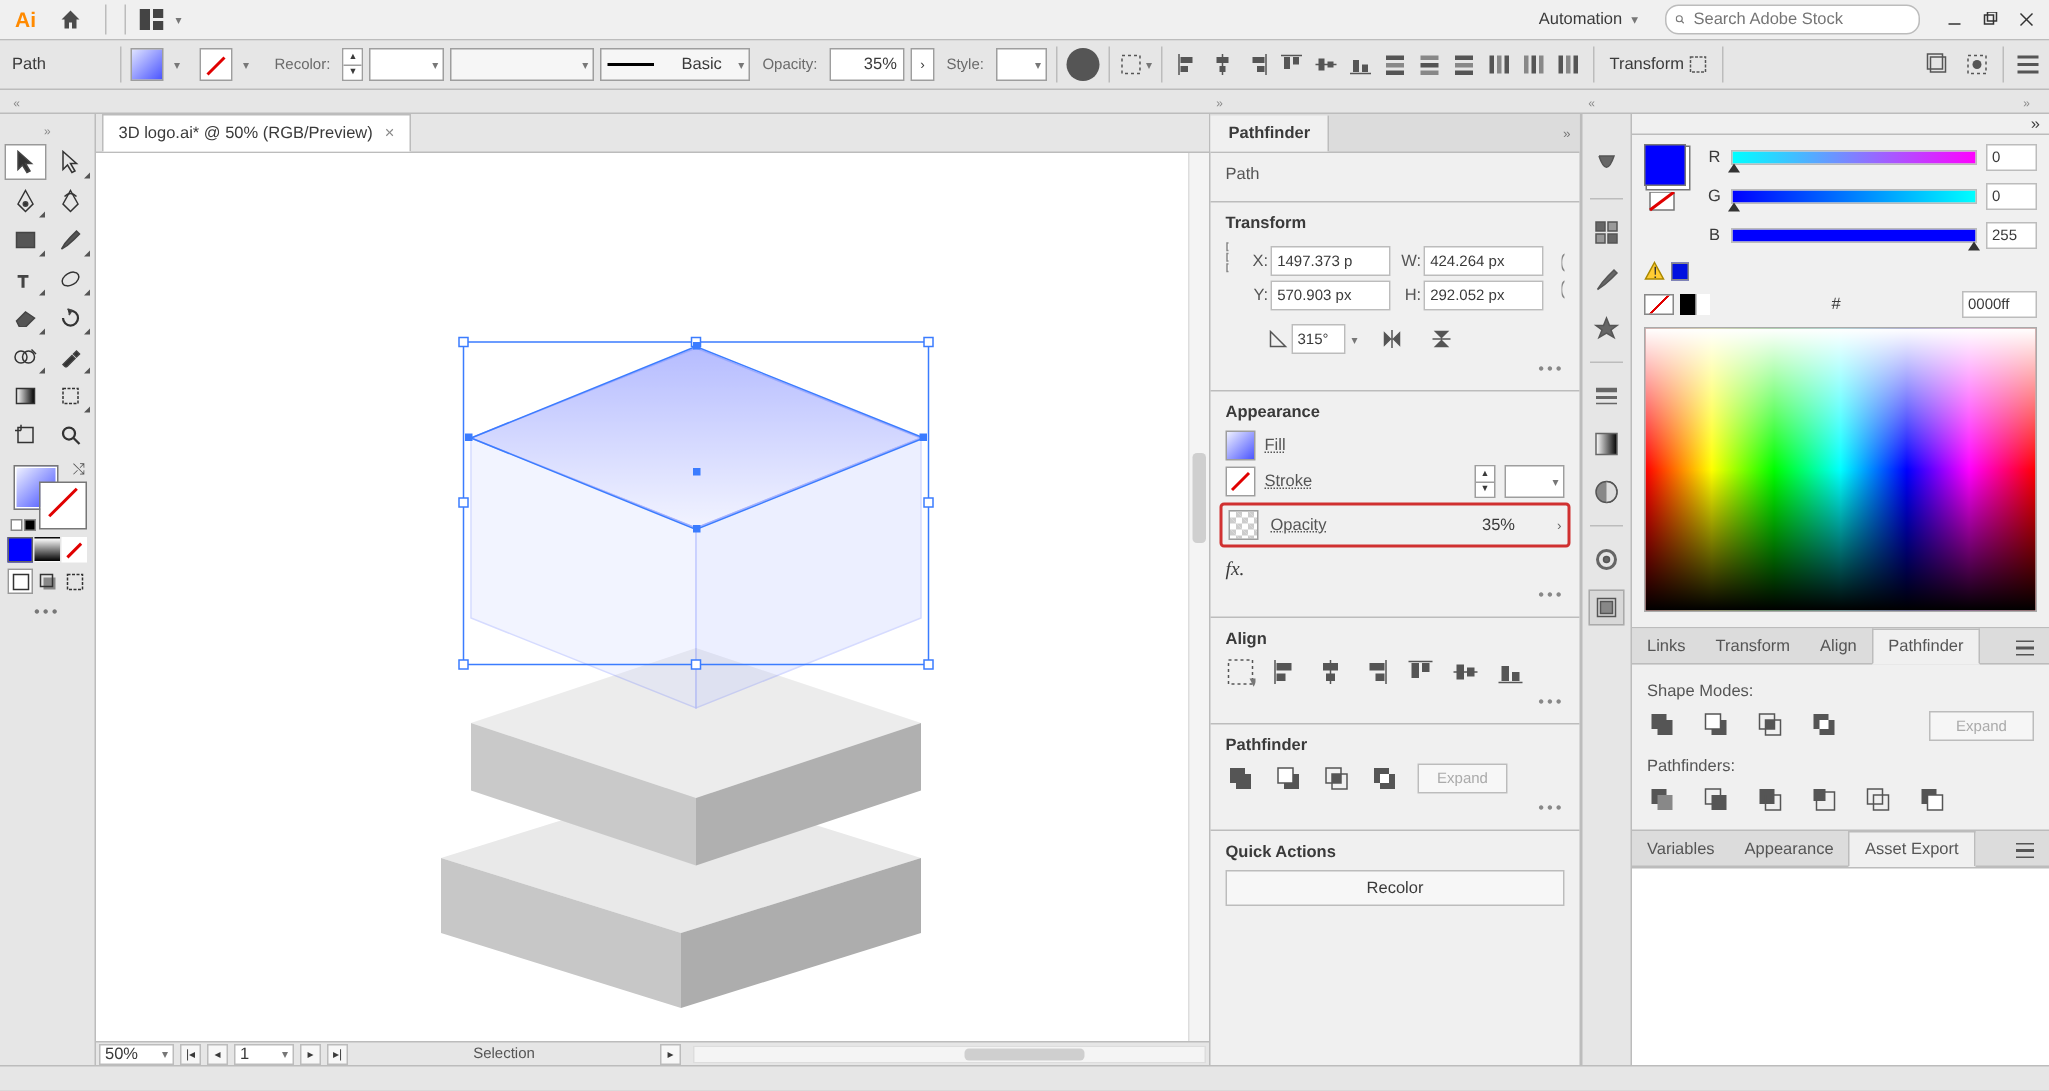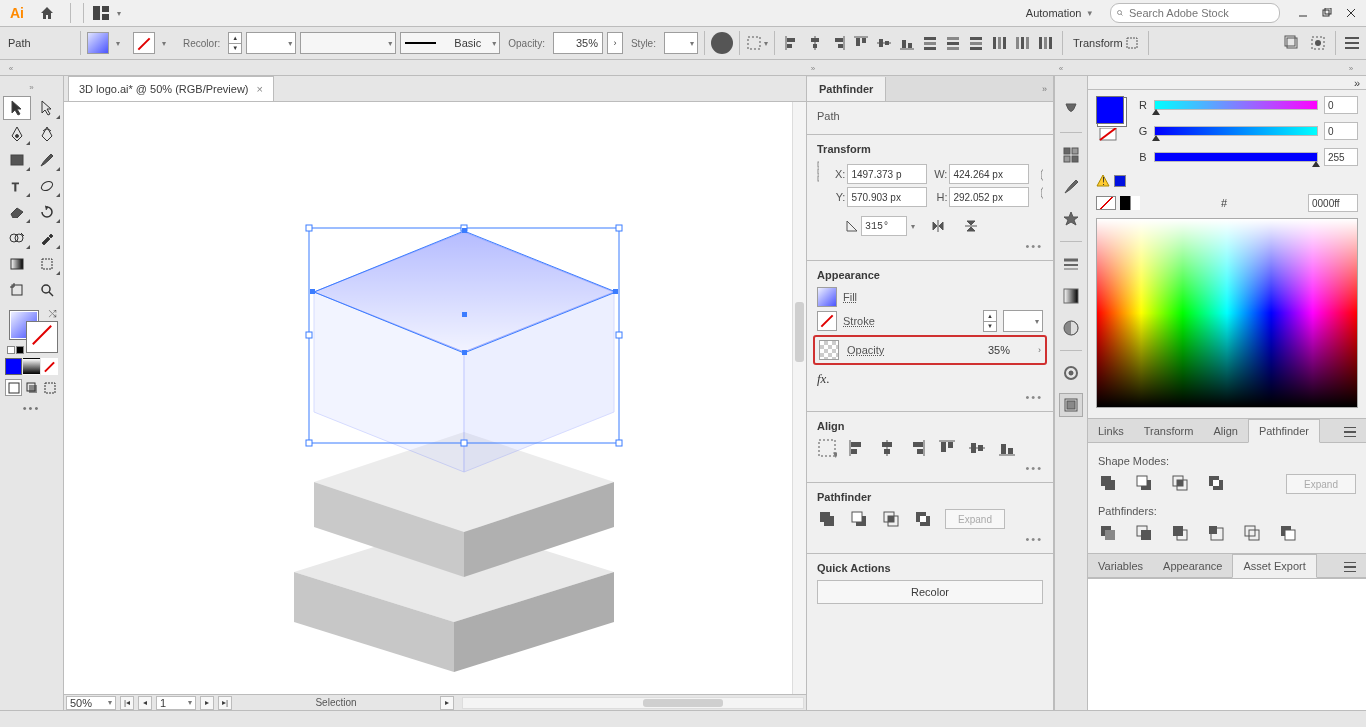--- a/index.html
+++ b/index.html
@@ -699,21 +699,21 @@
       <svg width="14" height="38" style="margin-top:4px">
           <path d="M4 4 Q0 4 0 10 Q0 16 4 16 M4 22 Q0 22 0 28 Q0 34 4 34" fill="none" stroke="#888"></path>
           <line x1="10" y1="2" x2="4" y2="36" stroke="#888"></line>
         </svg>
     </div>
     <div class="row" style="margin-top:6px;gap:16px;padding-left:28px">
       <div class="field">
         <svg width="14" height="14">
             <path d="M2 12 L12 12 L2 2 Z" fill="none" stroke="#555"></path>
           </svg>
-        <input type="text" style="width: 46px; font-family: Liberation Mono, monospace;" value="315°">
+        <input type="text" style="width: 36px;" value="315°">
         <span style="font-size:8px;color:#777;margin-left:2px">▾</span>
       </div>
       <svg width="16" height="16">
           <path d="M7 2 L7 14 M2 4 L6 8 L2 12 Z M12 4 L8 8 L12 12 Z" fill="#555" stroke="#555"></path>
         </svg>
       <svg width="16" height="16">
           <path d="M2 8 L14 8 M4 3 L8 7 L12 3 Z M4 13 L8 9 L12 13 Z" fill="#555" stroke="#555"></path>
         </svg>
     </div>
     <div class="moreopts">•••</div>

